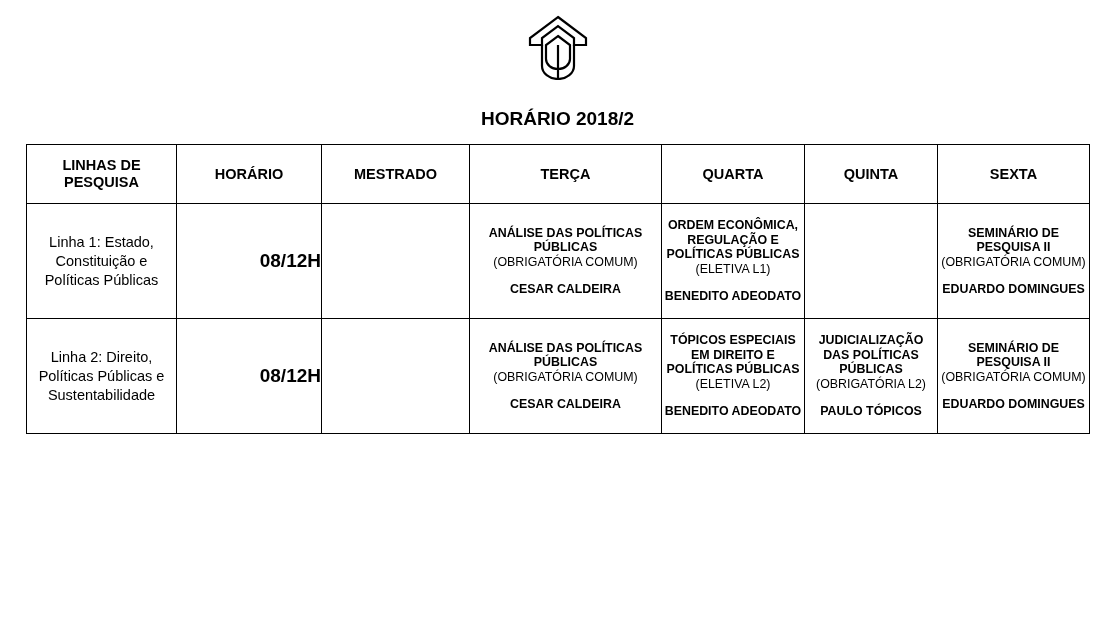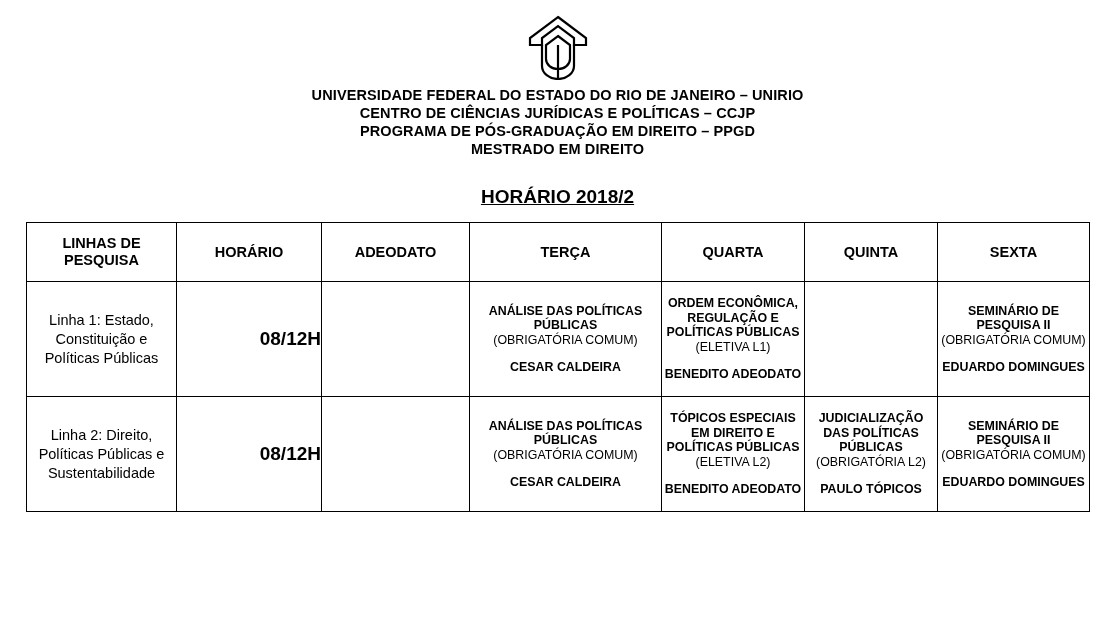--- a/index.html
+++ b/index.html
@@ -37,21 +37,20 @@
   }
   .header-lines div {
     white-space: nowrap;
   }
   .doc-title {
     text-align: center;
     font-weight: bold;
     font-size: 19px;
     margin-top: 28px;
     margin-bottom: 14px;
-    text-decoration: underline;
   }
   table.schedule {
     border-collapse: collapse;
     margin-left: 26px;
     width: 1063px;
     table-layout: fixed;
   }
   table.schedule th,
   table.schedule td {
     border: 1px solid #000000;
@@ -124,44 +123,38 @@
         <g fill="none" stroke="#000000" stroke-width="2.2">
           <path d="M46 3 L74 24 L74 31 L62 31 L62 24 L46 12 L30 24 L30 31 L18 31 L18 24 Z"></path>
           <path d="M30 31 L30 52 a16 13 0 0 0 32 0 L62 31"></path>
           <path d="M46 22 L58 31 L58 45 a12 10 0 0 1 -24 0 L34 31 Z"></path>
           <path d="M46 31 L46 64"></path>
         </g>
       </svg>
     </span>
   </div>
 
-  <div class="header-lines">
-    <div>UNIVERSIDADE FEDERAL DO ESTADO DO RIO DE JANEIRO – UNIRIO</div>
-    <div>CENTRO DE CIÊNCIAS JURÍDICAS E POLÍTICAS – CCJP</div>
-    <div>PROGRAMA DE PÓS-GRADUAÇÃO EM DIREITO – PPGD</div>
-    <div>MESTRADO EM DIREITO</div>
-  </div>
 
   <div class="doc-title">HORÁRIO 2018/2</div>
 
   <table class="schedule">
     <colgroup>
       <col class="col-linha">
       <col class="col-horario">
       <col class="col-seg">
       <col class="col-ter">
       <col class="col-qua">
       <col class="col-qui">
       <col class="col-sex">
     </colgroup>
     <thead>
       <tr>
         <th>LINHAS DE PESQUISA</th>
         <th>HORÁRIO</th>
-        <th>ADEODATO</th>
+        <th>MESTRADO</th>
         <th>TERÇA</th>
         <th>QUARTA</th>
         <th>QUINTA</th>
         <th>SEXTA</th>
       </tr>
     </thead>
     <tbody>
       <tr class="row-body">
         <td class="cell-linha">Linha 1: Estado, Constituição e Políticas Públicas</td>
         <td class="cell-horario">08/12H</td>

